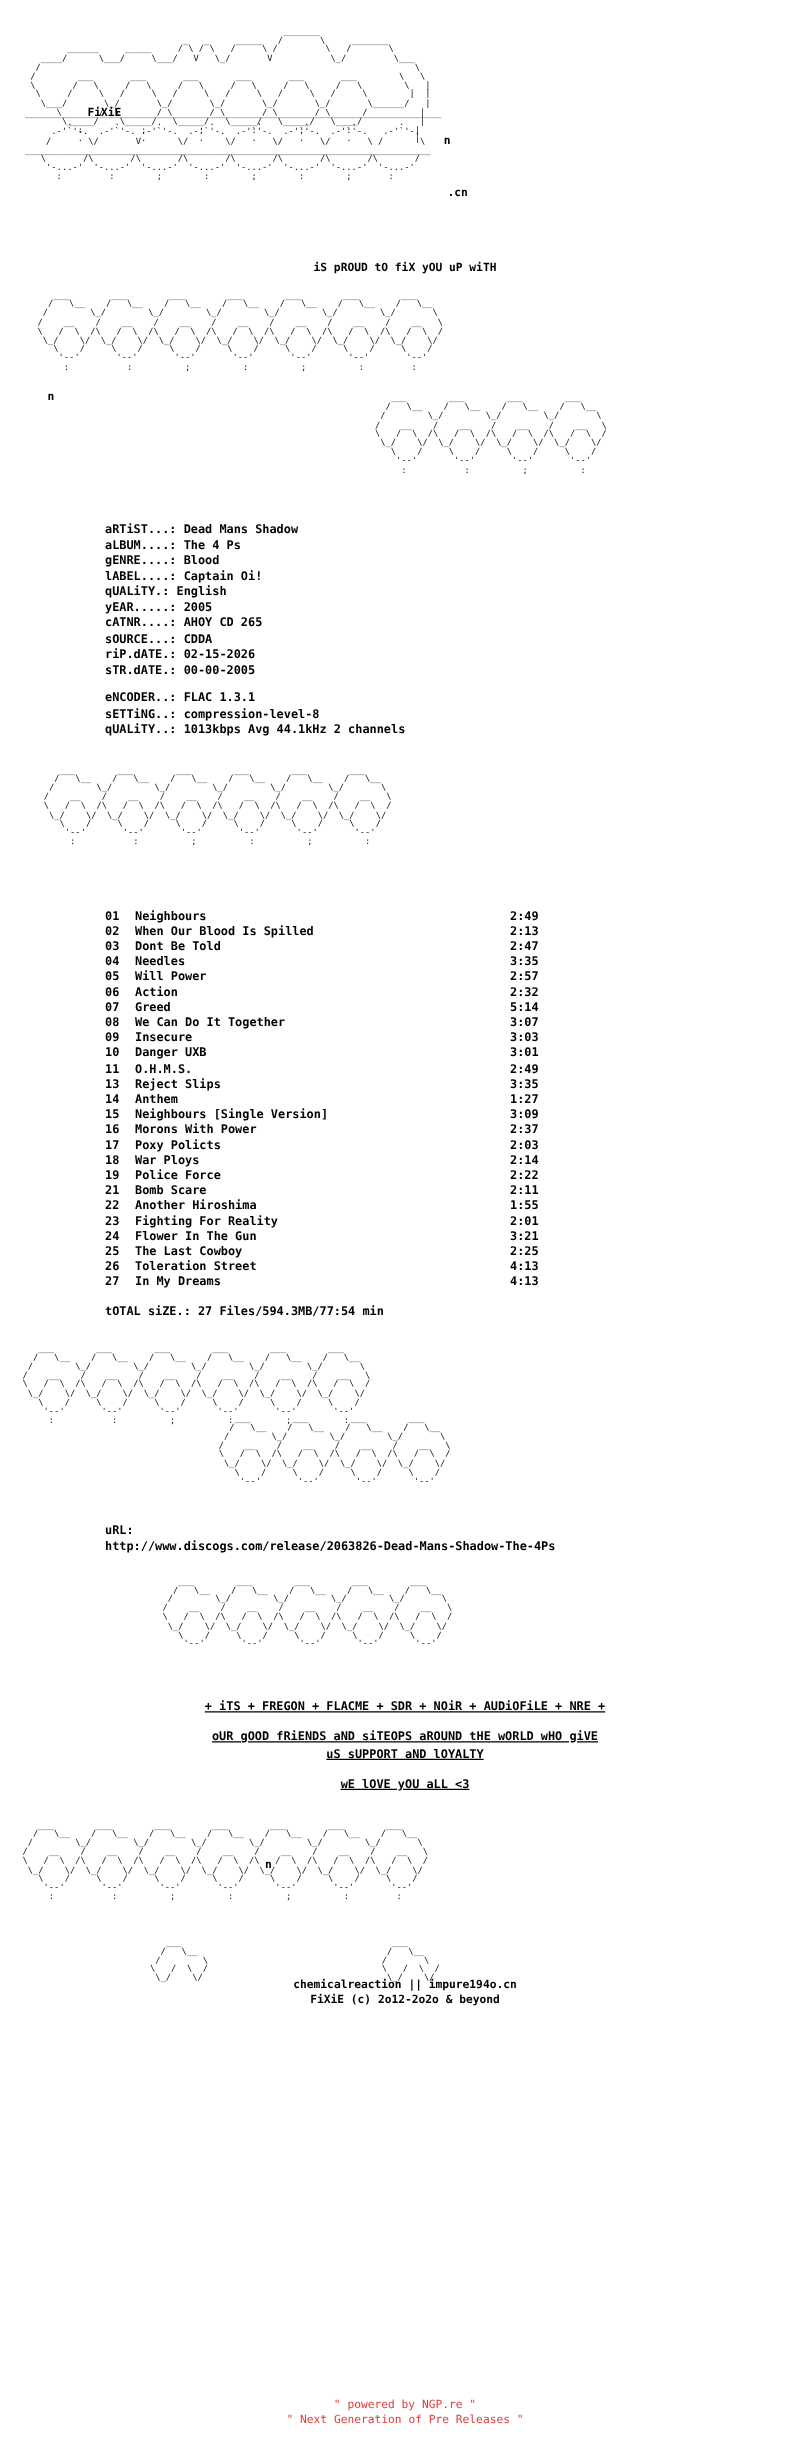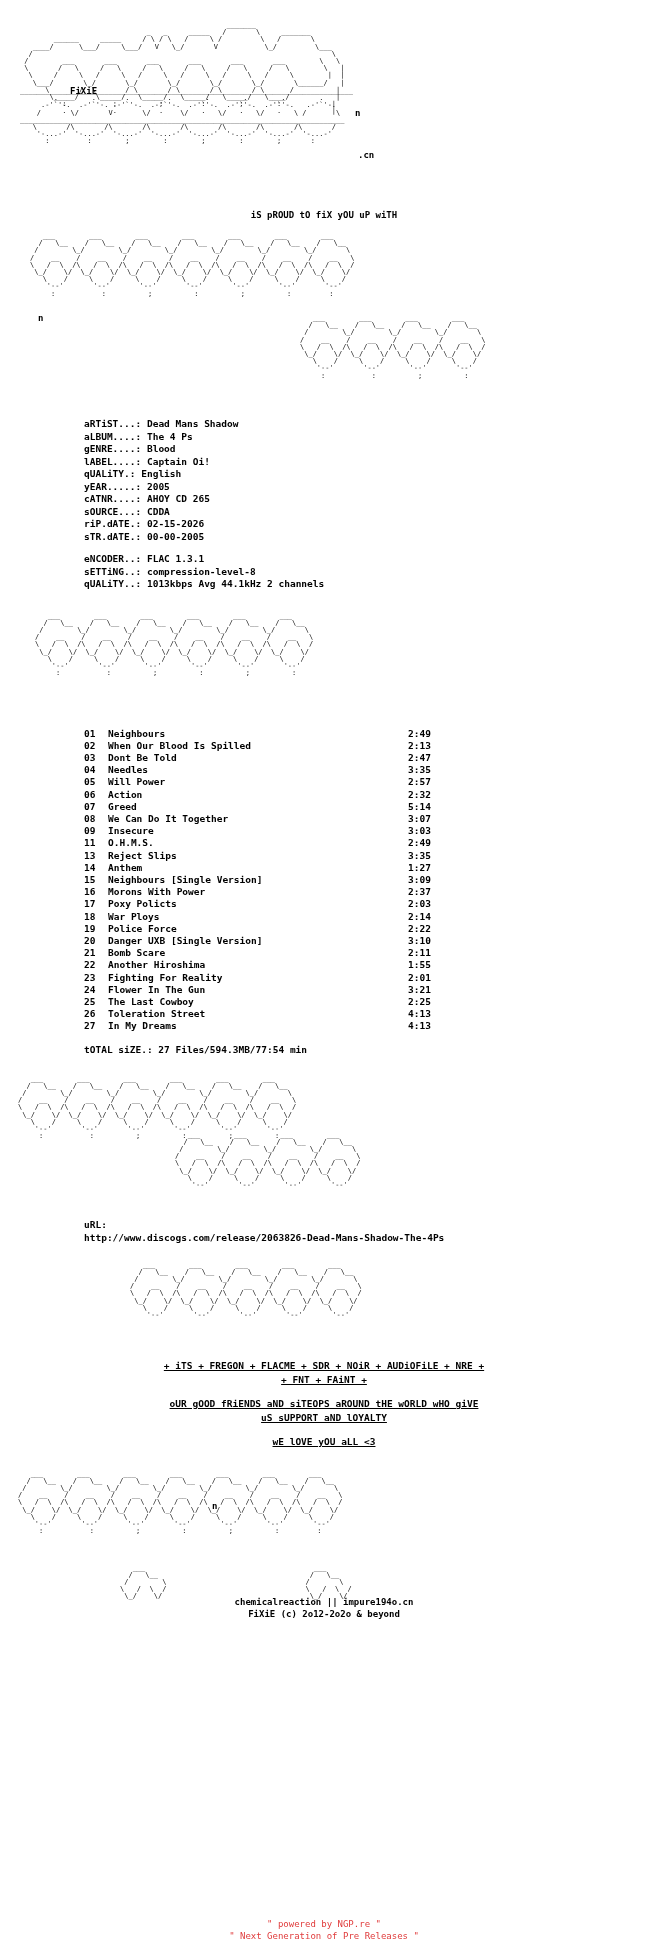--- a/index.html
+++ b/index.html
@@ -194,29 +194,29 @@
   <div class="tracklist" style="margin-top:14px;">
     <span class="track-row"><span class="tnum">01</span><span class="ttitle">Neighbours</span><span class="ttime">2:49</span></span>
     <span class="track-row"><span class="tnum">02</span><span class="ttitle">When Our Blood Is Spilled</span><span class="ttime">2:13</span></span>
     <span class="track-row"><span class="tnum">03</span><span class="ttitle">Dont Be Told</span><span class="ttime">2:47</span></span>
     <span class="track-row"><span class="tnum">04</span><span class="ttitle">Needles</span><span class="ttime">3:35</span></span>
     <span class="track-row"><span class="tnum">05</span><span class="ttitle">Will Power</span><span class="ttime">2:57</span></span>
     <span class="track-row"><span class="tnum">06</span><span class="ttitle">Action</span><span class="ttime">2:32</span></span>
     <span class="track-row"><span class="tnum">07</span><span class="ttitle">Greed</span><span class="ttime">5:14</span></span>
     <span class="track-row"><span class="tnum">08</span><span class="ttitle">We Can Do It Together</span><span class="ttime">3:07</span></span>
     <span class="track-row"><span class="tnum">09</span><span class="ttitle">Insecure</span><span class="ttime">3:03</span></span>
+    <span class="track-row"><span class="tnum">10</span><span class="ttitle">Danger UXB</span><span class="ttime">3:01</span></span>
     <span class="track-row"><span class="tnum">11</span><span class="ttitle">O.H.M.S.</span><span class="ttime">2:49</span></span>
     <span class="track-row"><span class="tnum">13</span><span class="ttitle">Reject Slips</span><span class="ttime">3:35</span></span>
     <span class="track-row"><span class="tnum">14</span><span class="ttitle">Anthem</span><span class="ttime">1:27</span></span>
     <span class="track-row"><span class="tnum">15</span><span class="ttitle">Neighbours [Single Version]</span><span class="ttime">3:09</span></span>
     <span class="track-row"><span class="tnum">16</span><span class="ttitle">Morons With Power</span><span class="ttime">2:37</span></span>
     <span class="track-row"><span class="tnum">17</span><span class="ttitle">Poxy Policts</span><span class="ttime">2:03</span></span>
     <span class="track-row"><span class="tnum">18</span><span class="ttitle">War Ploys</span><span class="ttime">2:14</span></span>
     <span class="track-row"><span class="tnum">19</span><span class="ttitle">Police Force</span><span class="ttime">2:22</span></span>
-    <span class="track-row"><span class="tnum">20</span><span class="ttitle">Danger UXB [Single Version]</span><span class="ttime">3:10</span></span>
     <span class="track-row"><span class="tnum">21</span><span class="ttitle">Bomb Scare</span><span class="ttime">2:11</span></span>
     <span class="track-row"><span class="tnum">22</span><span class="ttitle">Another Hiroshima</span><span class="ttime">1:55</span></span>
     <span class="track-row"><span class="tnum">23</span><span class="ttitle">Fighting For Reality</span><span class="ttime">2:01</span></span>
     <span class="track-row"><span class="tnum">24</span><span class="ttitle">Flower In The Gun</span><span class="ttime">3:21</span></span>
     <span class="track-row"><span class="tnum">25</span><span class="ttitle">The Last Cowboy</span><span class="ttime">2:25</span></span>
     <span class="track-row"><span class="tnum">26</span><span class="ttitle">Toleration Street</span><span class="ttime">4:13</span></span>
     <span class="track-row"><span class="tnum">27</span><span class="ttitle">In My Dreams</span><span class="ttime">4:13</span></span>
   </div>
 
   <div class="total">tOTAL siZE.: 27 Files/594.3MB/77:54 min</div>
@@ -252,21 +252,20 @@
  /        \_/        \_/        \_/        \_/       \
 /    __    /    __    /    __    /    __    /    __   \
 \   /  \  /\   /  \  /\   /  \  /\   /  \  /\   /  \  /
  \_/    \/  \_/    \/  \_/    \/  \_/    \/  \_/    \/
    \    /     \    /     \    /     \    /     \    /
     '--'       '--'       '--'       '--'       '--'</pre>
   </div>
 
   <div class="greets" style="margin-top:6px;text-decoration:underline;">
     <div>+ iTS + FREGON + FLACME + SDR + NOiR + AUDiOFiLE + NRE +</div>
-    <div>+ FNT + FAiNT +</div>
     <div class="spacer-sm"></div>
     <div>oUR gOOD fRiENDS aND siTEOPS aROUND tHE wORLD wHO giVE</div>
     <div>uS sUPPORT aND lOYALTY</div>
     <div class="spacer-sm"></div>
     <div>wE lOVE yOU aLL &lt;3</div>
   </div>
 
   <div class="art-wrap" style="height:135px;position:relative;margin-top:18px;">
     <pre class="ascii-art" style="position:absolute;top:4px;left:18px;">   ___        ___        ___        ___        ___        ___        ___
   /   \__    /   \__    /   \__    /   \__    /   \__    /   \__    /   \__

